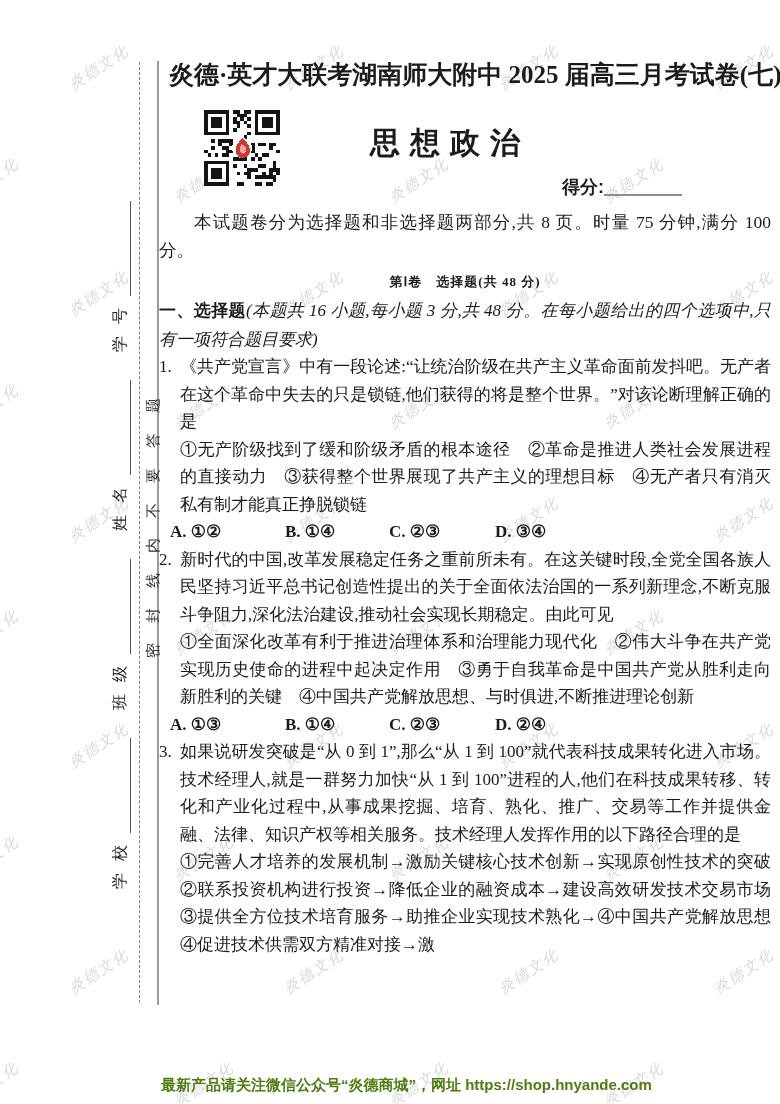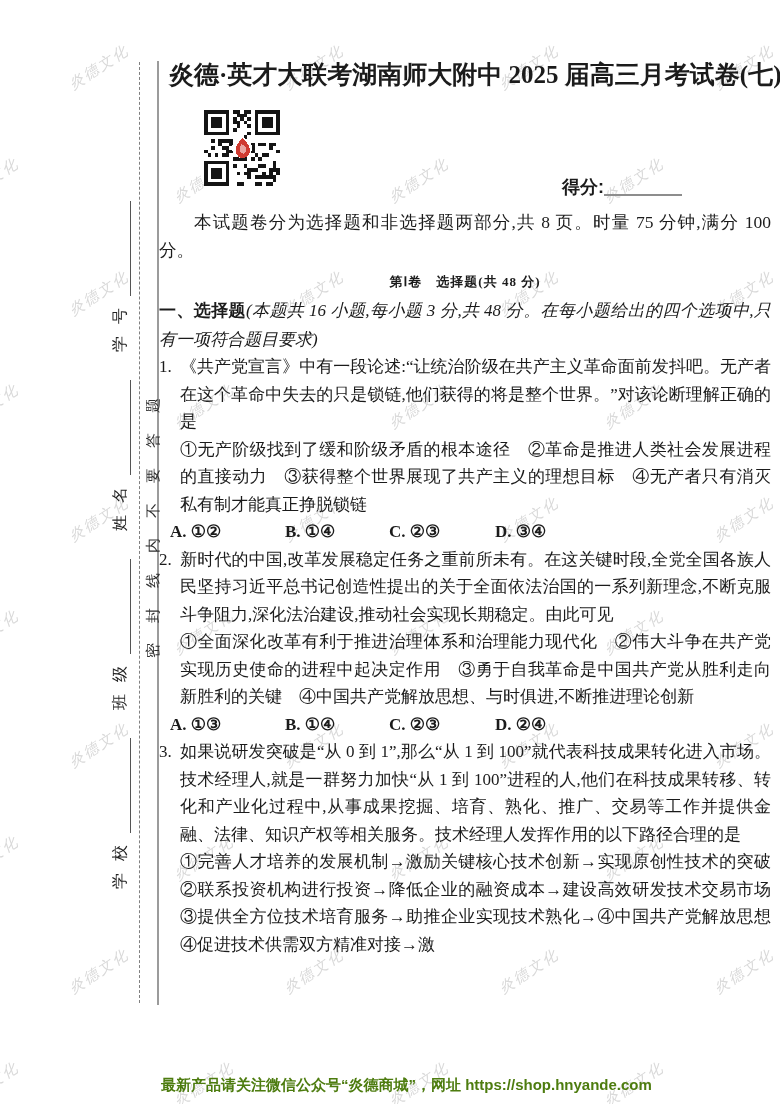--- a/index.html
+++ b/index.html
@@ -273,20 +273,21 @@
             <rect x="10" y="20" width="1" height="1" fill="#141414"></rect>
             <rect x="14" y="20" width="1" height="1" fill="#141414"></rect>
             <rect x="15" y="20" width="1" height="1" fill="#141414"></rect>
             <rect x="17" y="20" width="1" height="1" fill="#141414"></rect>
             <rect x="18" y="20" width="1" height="1" fill="#141414"></rect>
             <circle cx="10.5" cy="10.5" r="2.8" fill="#fff"></circle>
             <path d="M10.5 7.7 C9.4 9.1 8.6 10.1 8.8 11.5 C9 12.7 9.9 13.5 11 13.3 C12.2 13.1 12.9 12.1 12.7 10.9 C12.5 9.5 11.4 8.5 10.5 7.7 Z" fill="#cf3a30"></path>
             <path d="M10.4 9.4 C9.9 10.1 9.7 10.7 9.9 11.3 C10.1 11.9 10.6 12.2 11.1 12 C11.6 11.8 11.9 11.2 11.7 10.6 C11.5 10 10.9 9.6 10.4 9.4 Z" fill="#fff" opacity="0.55"></path>
           </svg>
       </div>
+      <div class="subject-title">思想政治</div>
       <div class="score-row">
         <span>得分:</span><span class="score-line"></span>
       </div>
     </div>
 
     <p class="intro">本试题卷分为选择题和非选择题两部分,共 8 页。时量 75 分钟,满分 100 分。</p>
 
     <div class="part-heading">第Ⅰ卷　选择题(共 48 分)</div>
 
     <p class="section-note"><span class="section-title">一、选择题</span><span class="section-paren">(本题共 16 小题,每小题 3 分,共 48 分。在每小题给出的四个选项中,只有一项符合题目要求)</span></p>

